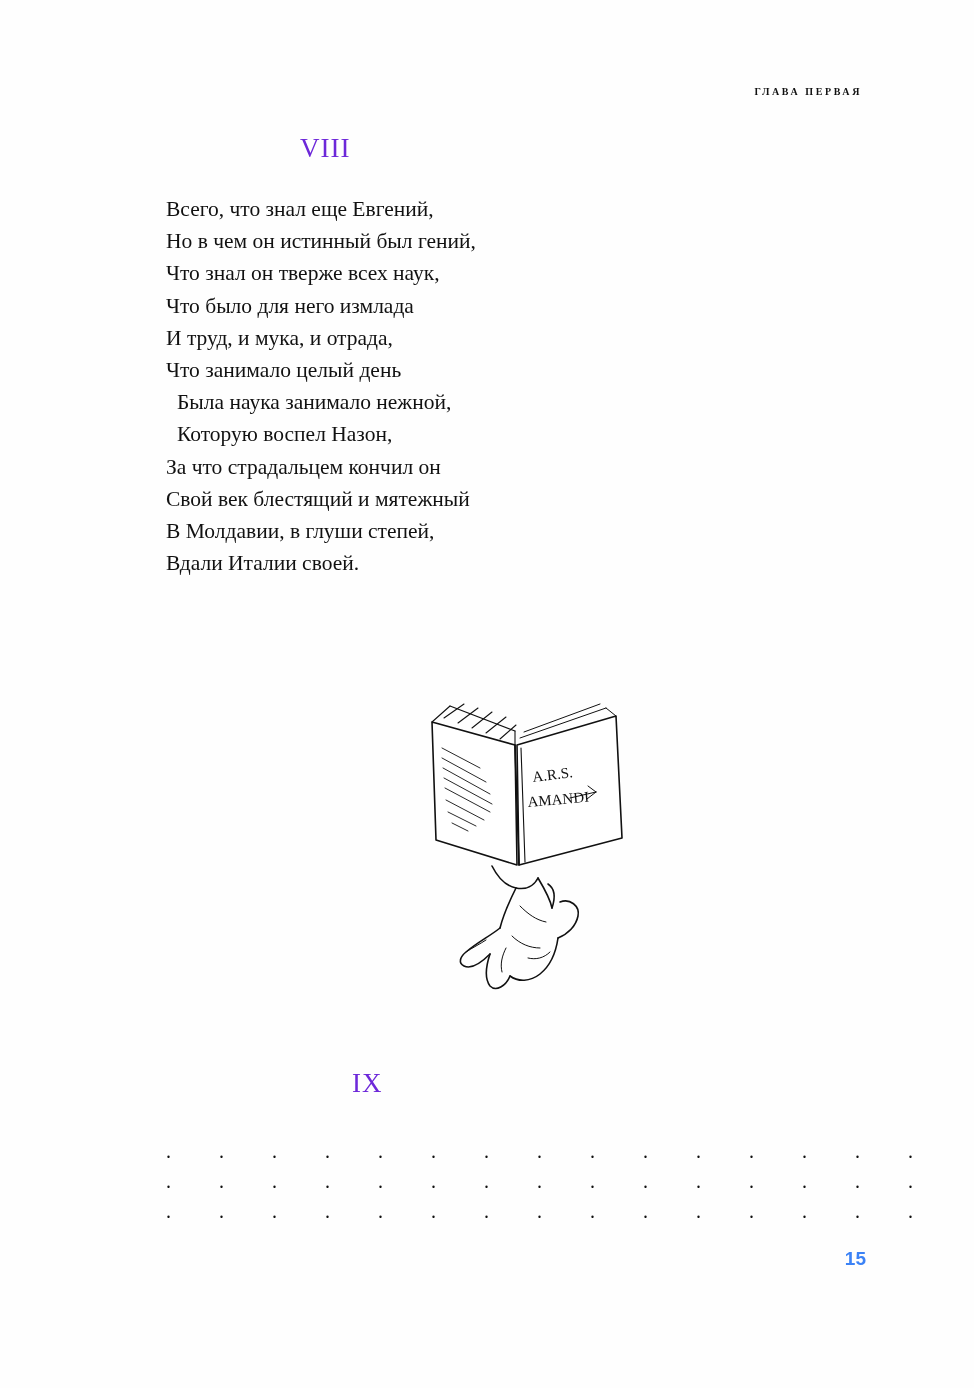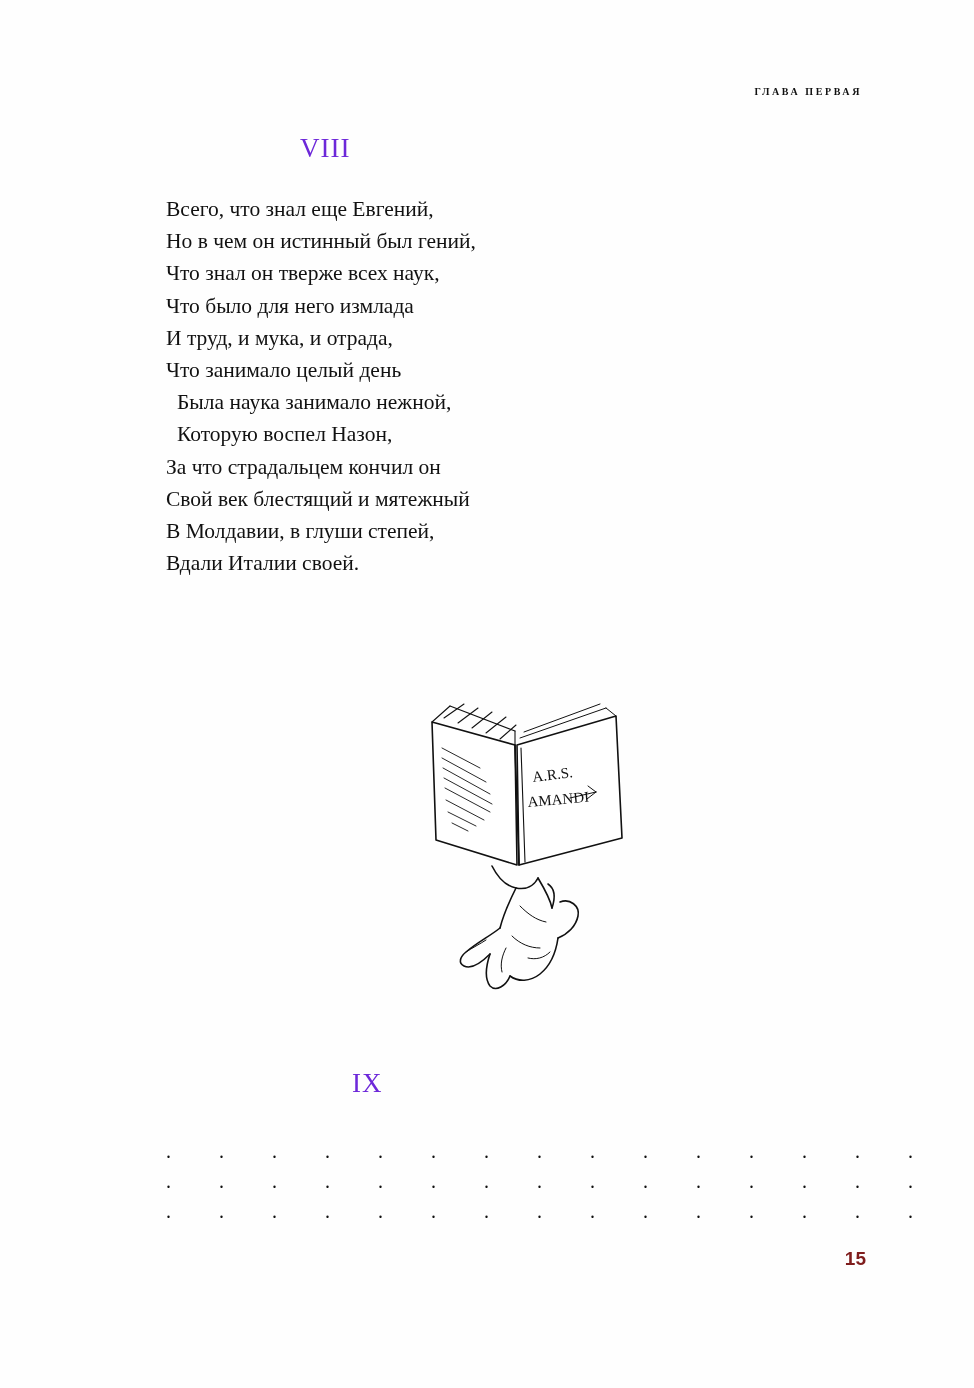--- a/index.html
+++ b/index.html
@@ -82,21 +82,21 @@
     white-space: pre;
   }
 
   .folio {
     position: absolute;
     bottom: 118px;
     right: 108px;
     font-family: "Liberation Sans", sans-serif;
     font-size: 19px;
     font-weight: bold;
-    color: #7f1d1d;
+    color: #3b82f6;
   }
 </style>
 </head>
 <body>
 
 <div class="page">
 
   <div class="running-head">ГЛАВА ПЕРВАЯ</div>
 
   <div class="stanza-number" id="stanza-8-number">VIII</div>

